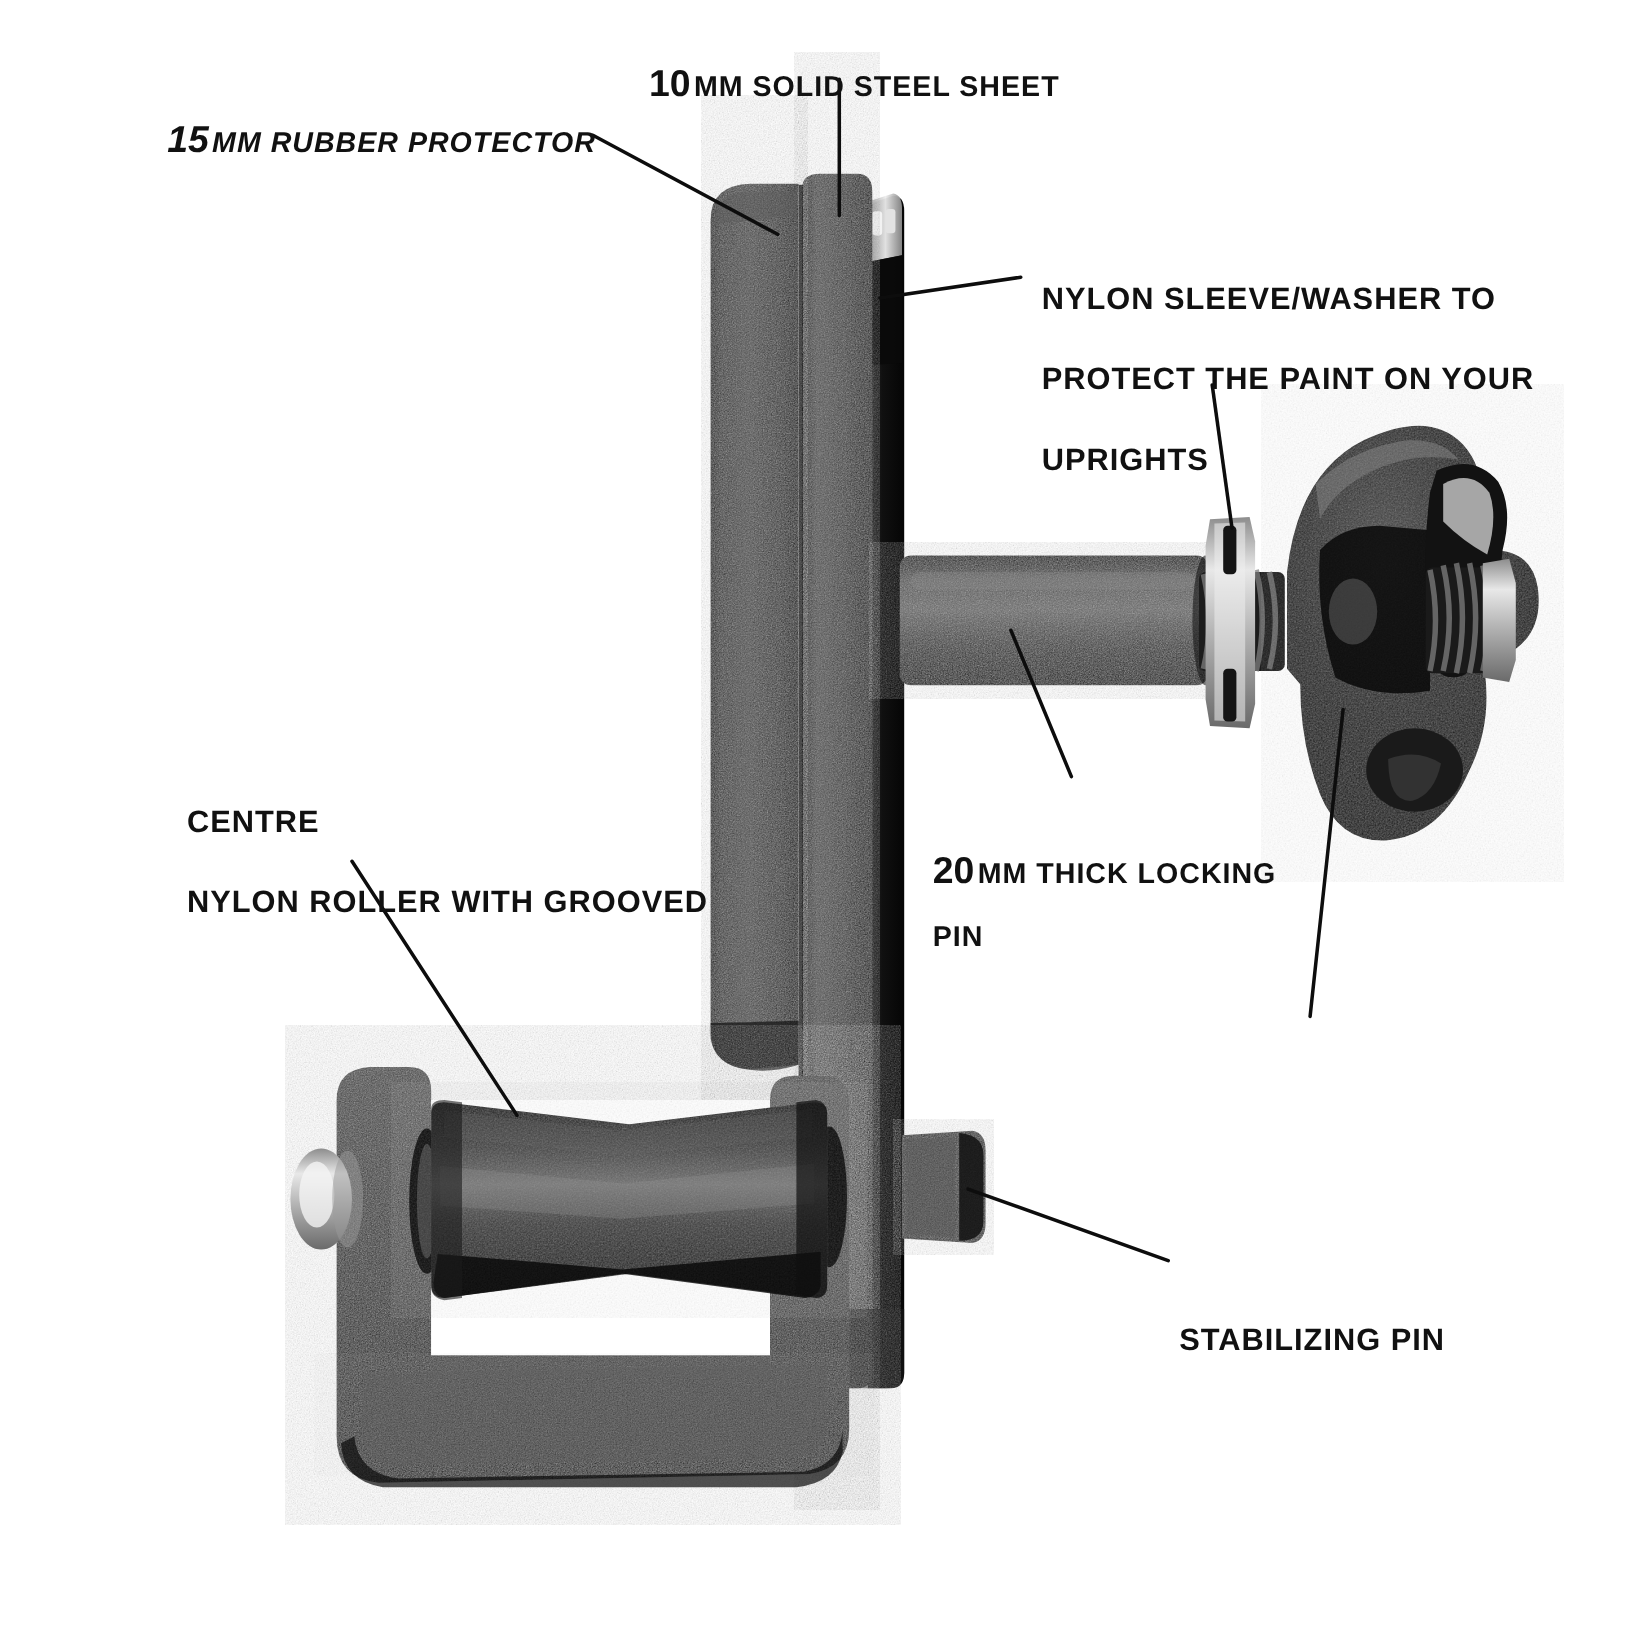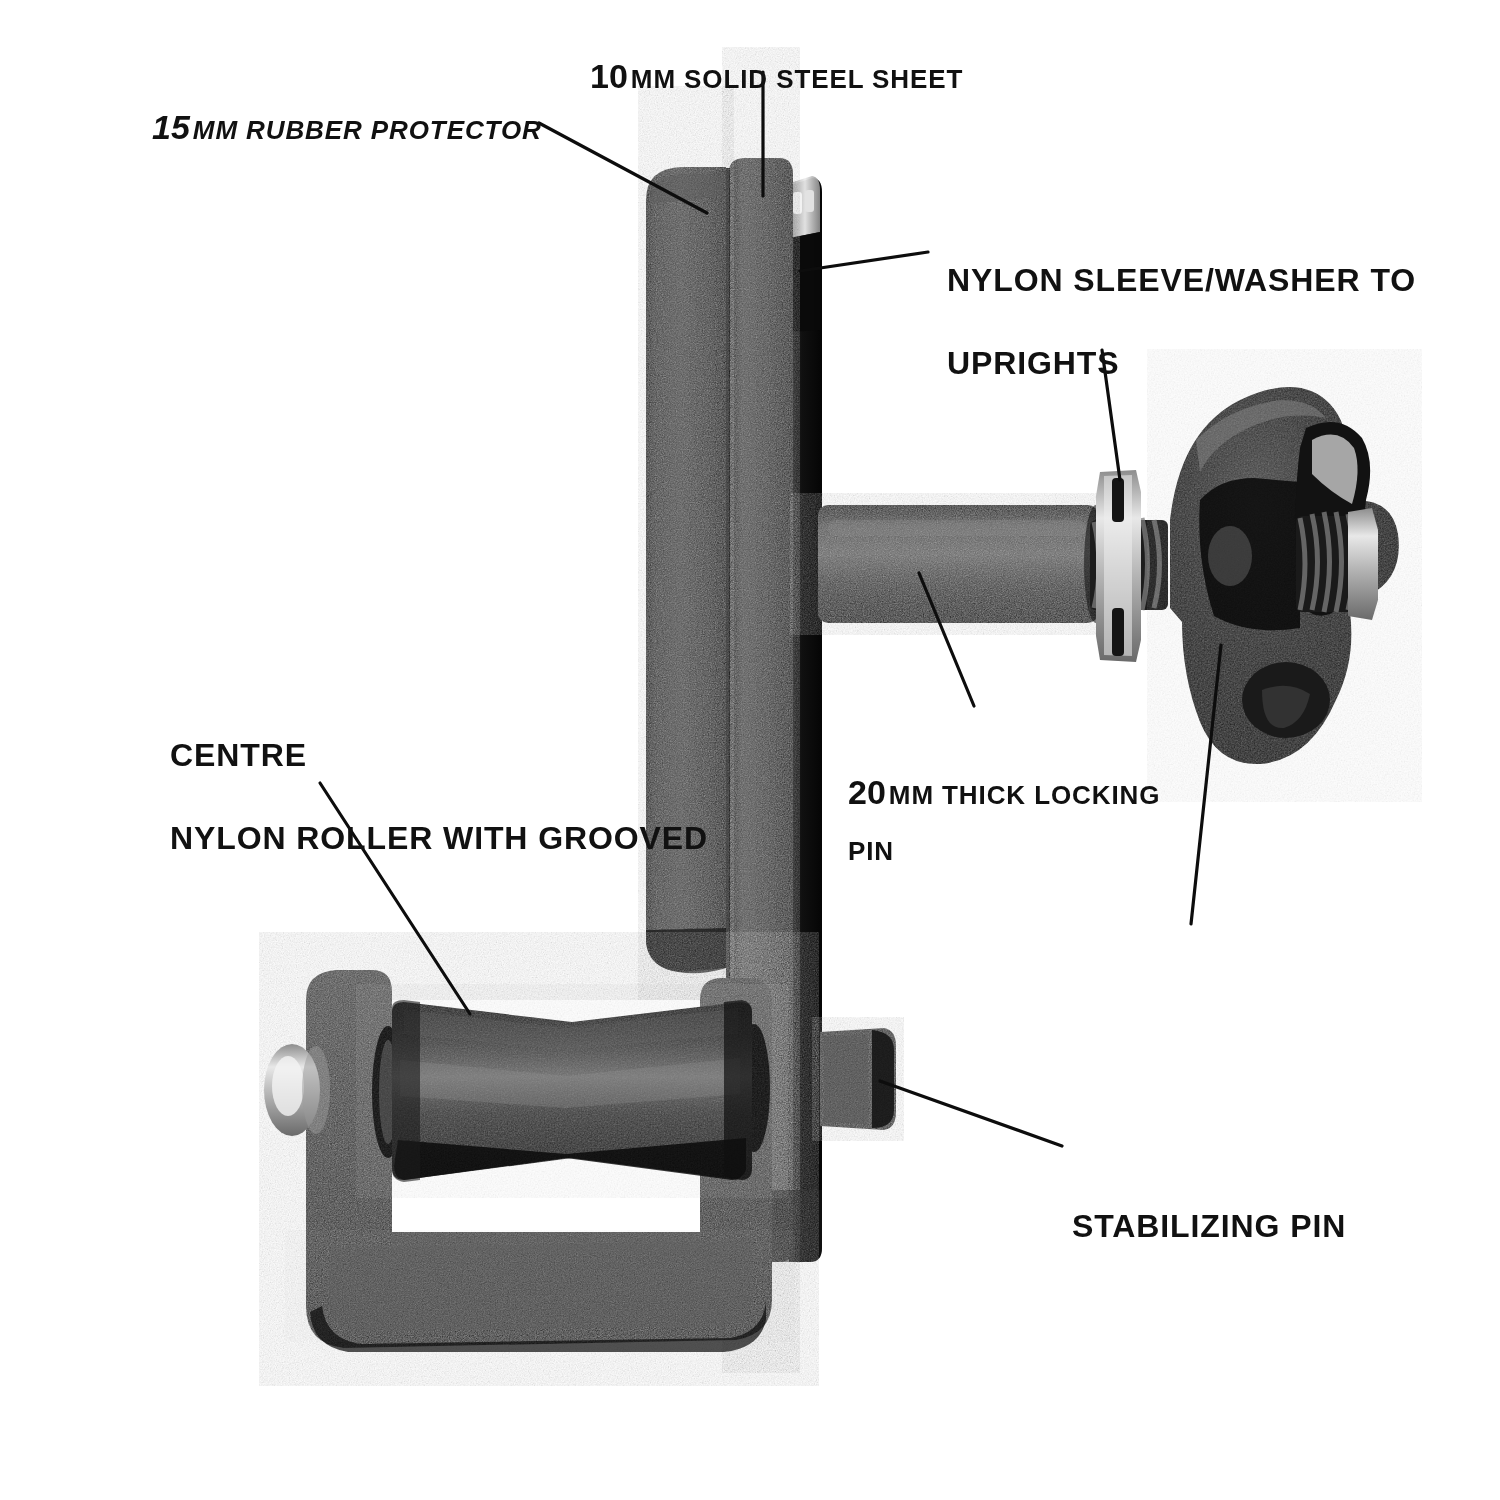--- a/index.html
+++ b/index.html
@@ -33,21 +33,21 @@
     font-weight: bold;
     letter-spacing: 0px;
     margin-right: 3px;
   }
   .callout .txt {
     font-size: 26px;
     font-weight: bold;
     letter-spacing: 0.9px;
   }
   .callout.plain {
-    font-size: 32px;
+    font-size: 28px;
     letter-spacing: 0.9px;
   }
 
   
   #leaders {
     position: absolute;
     left: 0; top: 0;
     width: 1500px;
     height: 1500px;
     pointer-events: none;
@@ -305,20 +305,21 @@
   <div class="callout" style="left:152px; top:84px;font-style:italic;">
     <span class="num">15</span><span class="txt">MM</span><span class="txt">&nbsp;</span><span class="txt">RUBBER PROTECTOR</span>
   </div>
 
   <div class="callout" style="left:590px; top:33px;">
     <span class="num">10</span><span class="txt">MM</span><span class="txt">&nbsp;</span><span class="txt">SOLID STEEL SHEET</span>
   </div>
 
   <div class="callout plain" style="left:947px; top:218px;">
     <div>NYLON SLEEVE/WASHER TO</div>
+    <div>PROTECT THE PAINT ON YOUR</div>
     <div>UPRIGHTS</div>
   </div>
 
   <div class="callout" style="left:848px; top:728px;">
     <div>
       <span class="num">20</span><span class="txt">MM</span><span class="txt">&nbsp;</span><span class="txt">THICK LOCKING</span>
     </div>
     <div class="txt">PIN</div>
   </div>
 

